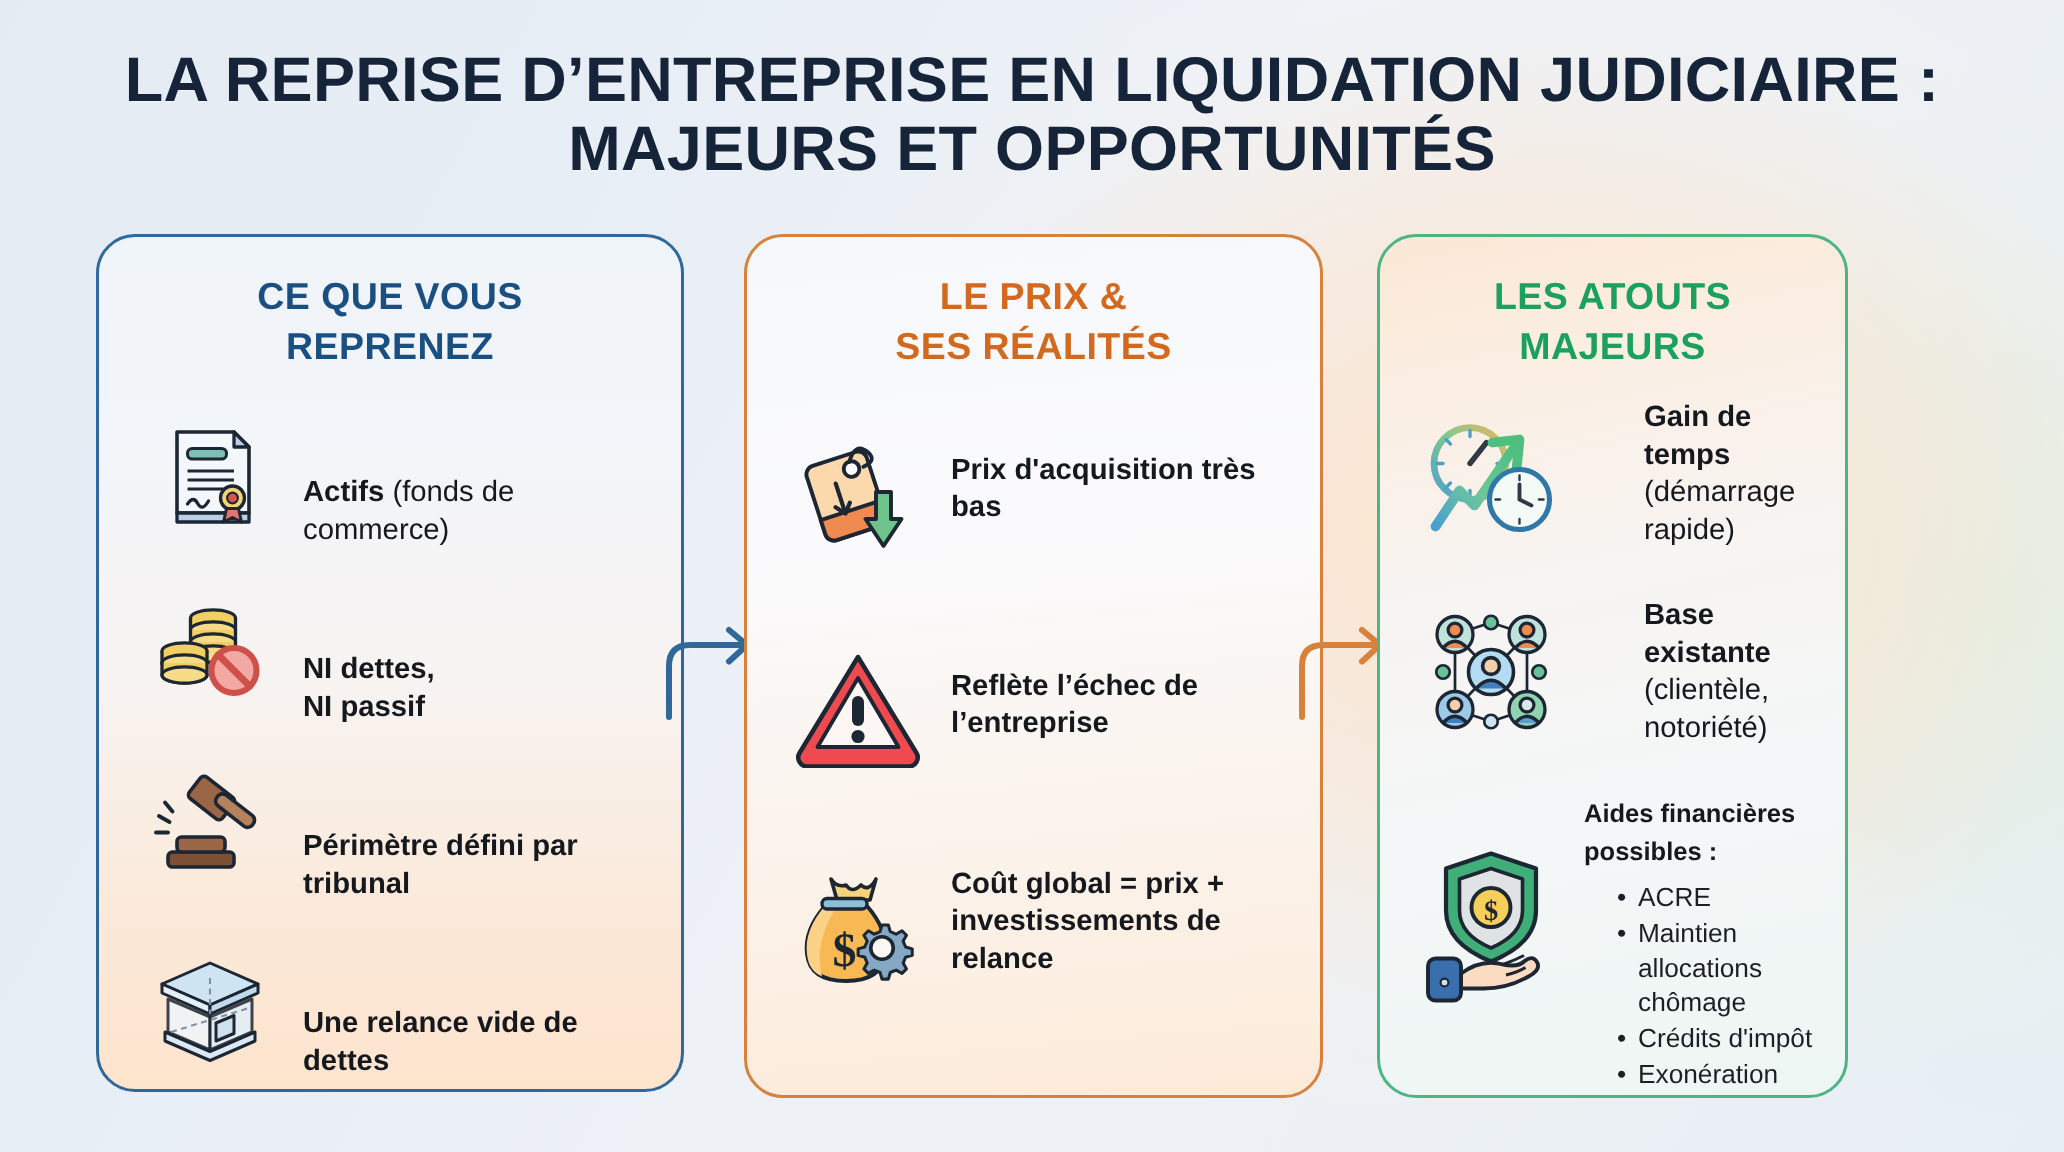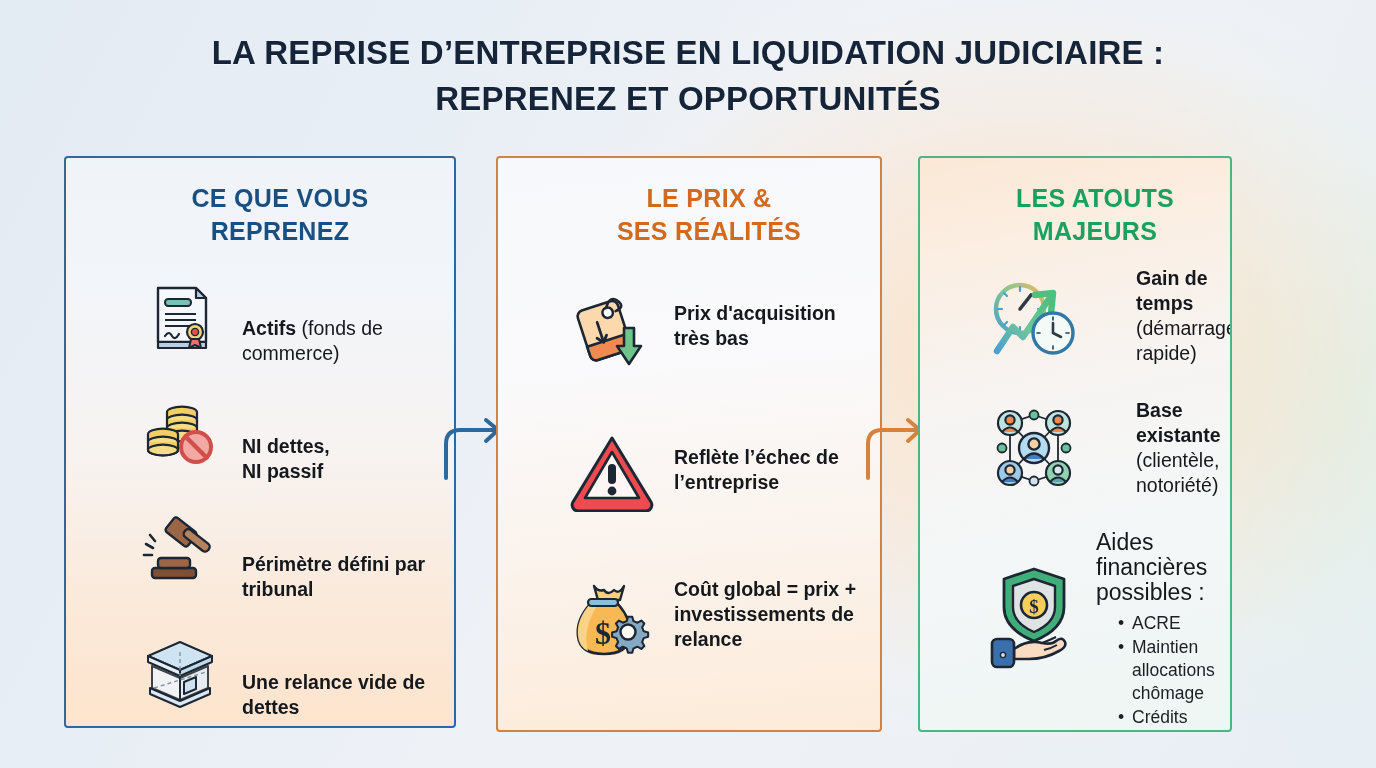--- a/index.html
+++ b/index.html
@@ -15,37 +15,36 @@
       radial-gradient(ellipse 420px 430px at 96% 52%, rgba(214,240,226,0.75) 0%, rgba(226,242,234,0.3) 55%, rgba(255,255,255,0) 80%),
       linear-gradient(118deg, #e3ebf3 0%, #e8eef5 26%, #eef2f7 50%, #edf1f5 72%, #e7eef4 100%);
   }
 
   
   .title-block {
     position:absolute; left:0; top:30px; width:1376px;
     text-align:center;
   }
   .title-line {
-    font-size:33px;
+    font-size:42px;
     font-weight:bold;
     letter-spacing:0.2px;
     color:#16243a;
     line-height:46px;
     white-space:nowrap;
     text-shadow:0 1px 0 rgba(255,255,255,0.5);
   }
 
   
   .panel {
     position:absolute;
-    border-radius:4px;
+    border-radius:26px;
     border-width:2px;
     border-style:solid;
     overflow:hidden;
-    padding-left:40px;
   }
   #panel-0 {
     left:64px; top:156px; width:392px; height:572px;
     border-color:#31689b;
     background:linear-gradient(180deg,
        #eff4f9 0%, #f2f5fa 22%, #f7f3f1 52%, #fbe9d9 80%, #fde4cd 100%);
   }
   #panel-1 {
     left:496px; top:156px; width:386px; height:576px;
     border-color:#d7823c;
@@ -106,21 +105,21 @@
     align-items:flex-start;
     padding:0 10px 0 22px;
   }
   .aides-ico {
     width:104px; min-width:104px; height:130px;
     display:flex; align-items:center; justify-content:center;
     margin-top:22px;
   }
   .aides-txt { padding-left:10px; padding-top:2px; }
   .aides-title {
-    font-size:23px; font-weight:normal; line-height:25px; color:#15181d;
+    font-size:17px; font-weight:bold; line-height:25px; color:#15181d;
   }
   .aides-list { list-style:none; margin-top:7px; padding-left:22px; }
   .aides-list li {
     position:relative;
     font-size:17.5px;
     line-height:23px;
     color:#1c1f25;
     margin-bottom:1px;
     padding-left:14px;
   }
@@ -134,21 +133,21 @@
   
   .arrow { position:absolute; }
   #arrow-1 { left:440px; top:414px; }
   #arrow-2 { left:862px; top:414px; }
 </style>
 </head>
 <body>
 
 <div class="title-block">
   <div class="title-line">LA REPRISE D’ENTREPRISE EN LIQUIDATION JUDICIAIRE :</div>
-  <div class="title-line">REPRENEZ ET OPPORTUNITÉS</div>
+  <div class="title-line">MAJEURS ET OPPORTUNITÉS</div>
 </div>
 
 <section class="panel" id="panel-0">
   <div class="panel-head">
     <div>CE QUE VOUS</div>
     <div>REPRENEZ</div>
   </div>
   <div class="items">
 
     <div class="item">

